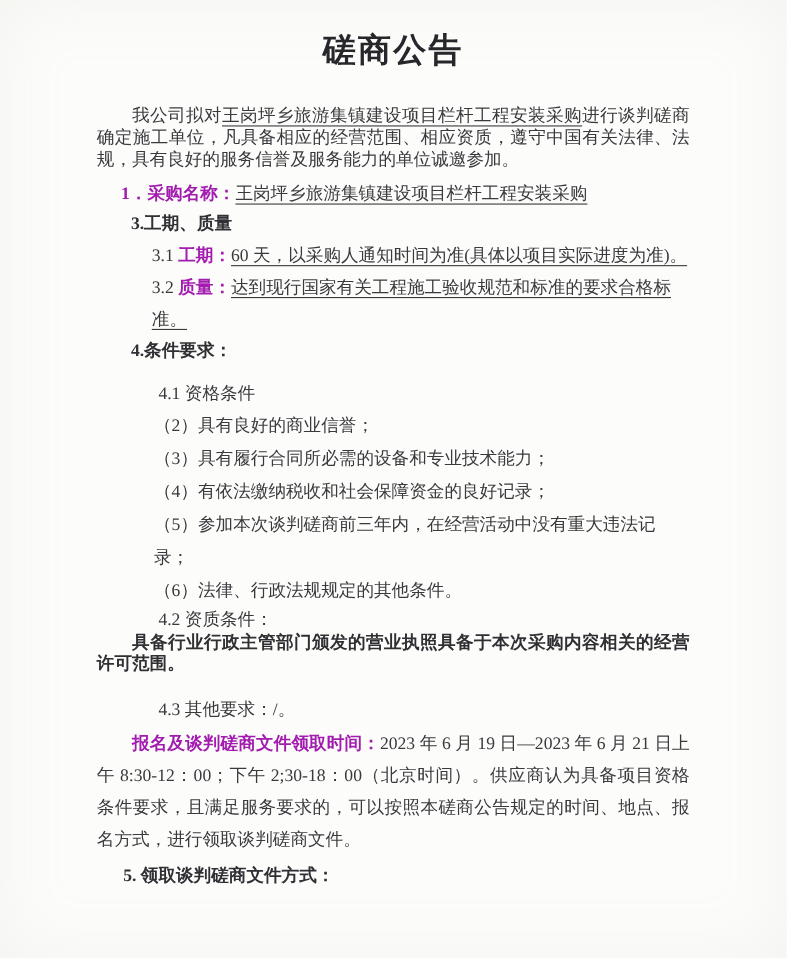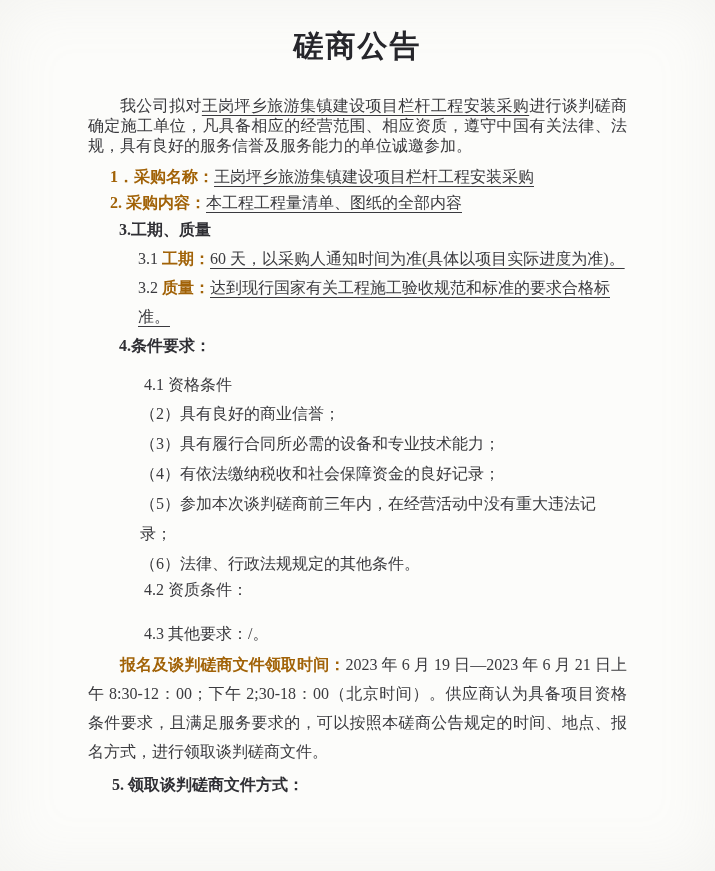--- a/index.html
+++ b/index.html
@@ -29,21 +29,21 @@
     color: #26262b;
     line-height: 40px;
   }
   p { margin: 0; }
   .intro {
     margin-top: 30px;
     line-height: 20px;
     text-indent: 32px;
     text-align: justify;
   }
-  .lbl { font-weight: bold; color: #a16207; }
+  .lbl { font-weight: bold; color: #a21caf; }
   .u { text-decoration: underline; text-underline-offset: 4px; text-decoration-thickness: 1px; }
   .item-l1 { margin-left: 22px; line-height: 26px; }
   .item1 { margin-top: 8px; }
   .heading-l1 { margin-left: 31px; line-height: 28px; font-weight: bold; color: #2f2f34; }
   .sub-l2 { margin-left: 50px; line-height: 29px; }
   .sub-num { font-weight: normal; color: #3a3a3e; }
   .h4 { line-height: 29px; }
   .sub41 { margin-top: 10px; margin-left: 56px; }
   .qual { margin-left: 52px; line-height: 30px; }
   .sub42 { margin-left: 56px; line-height: 22px; }
@@ -68,40 +68,40 @@
 <body>
 
 <div class="page">
 
   <h1 class="doc-title">磋商公告</h1>
 
   <p class="intro"><span>我公司拟对</span><span class="u">王岗坪乡旅游集镇建设项目栏杆工程安装采购</span><span>进行谈判磋商确定施工单位，凡具备相应的经营范围、相应资质，遵守中国有关法律、法规，具有良好的服务信誉及服务能力的单位诚邀参加。</span></p>
 
   <p class="item-l1 item1"><span class="lbl">1．采购名称：</span><span class="u">王岗坪乡旅游集镇建设项目栏杆工程安装采购</span></p>
 
-  <p class="item-l1"><span class="lbl">2. 采购内容：</span><span class="u">本工程工程量清单、图纸的全部内容</span></p>
 
   <p class="heading-l1">3.工期、质量</p>
 
   <p class="sub-l2"><span class="sub-num">3.1 </span><span class="lbl">工期：</span><span class="u">60 天，以采购人通知时间为准(具体以项目实际进度为准)。</span></p>
 
   <p class="sub-l2"><span class="sub-num">3.2 </span><span class="lbl">质量：</span><span class="u">达到现行国家有关工程施工验收规范和标准的要求合格标准。</span></p>
 
   <p class="heading-l1 h4">4.条件要求：</p>
 
   <p class="sub-l2 sub41">4.1 资格条件</p>
 
   <p class="qual">（2）具有良好的商业信誉；</p>
   <p class="qual">（3）具有履行合同所必需的设备和专业技术能力；</p>
   <p class="qual">（4）有依法缴纳税收和社会保障资金的良好记录；</p>
   <p class="qual">（5）参加本次谈判磋商前三年内，在经营活动中没有重大违法记录；</p>
   <p class="qual">（6）法律、行政法规规定的其他条件。</p>
 
   <p class="sub42">4.2 资质条件：</p>
 
+  <p class="sub42-body">具备行业行政主管部门颁发的营业执照具备于本次采购内容相关的经营许可范围。</p>
 
   <p class="sub43">4.3 其他要求：/。</p>
 
   <p class="reg"><span class="lbl">报名及谈判磋商文件领取时间：</span><span>2023 年 6 月 19 日—2023 年 6 月 21 日上午 8:30-12：00；下午 2;30-18：00（北京时间）。供应商认为具备项目资格条件要求，且满足服务要求的，可以按照本磋商公告规定的时间、地点、报名方式，进行领取谈判磋商文件。</span></p>
 
   <p class="h5">5. 领取谈判磋商文件方式：</p>
 
   <p class="onsite"></p>
 
 </div>

